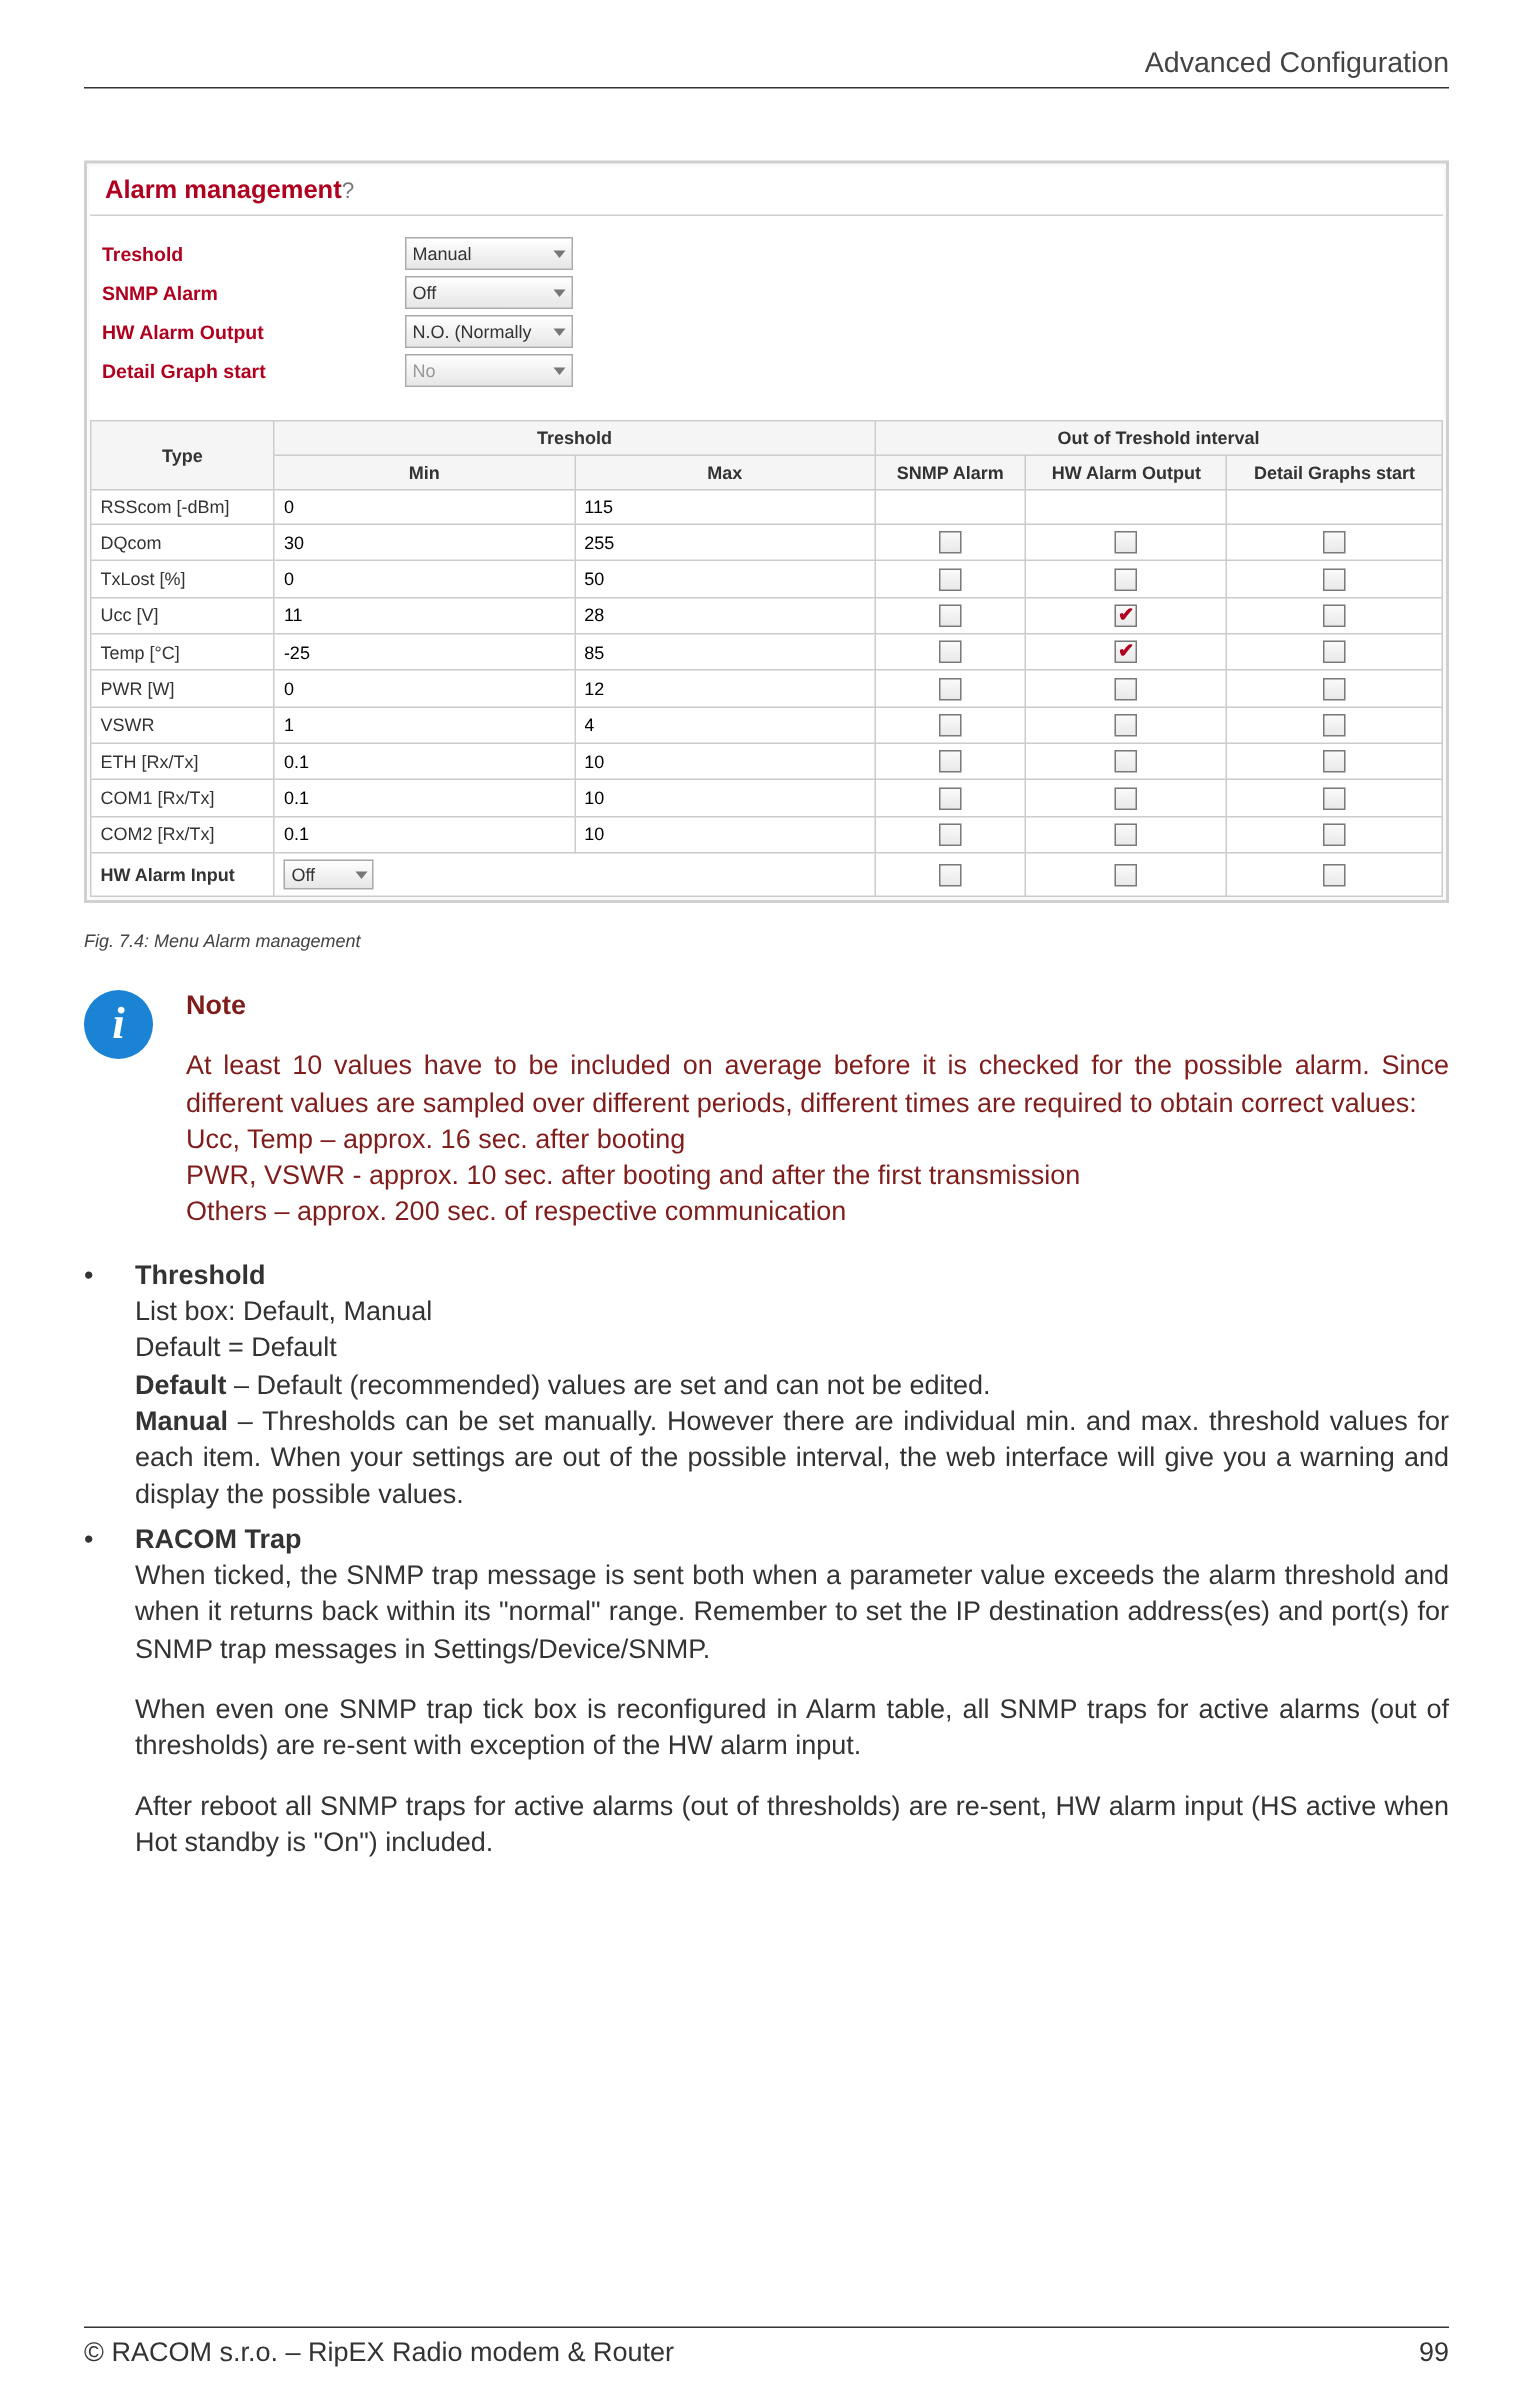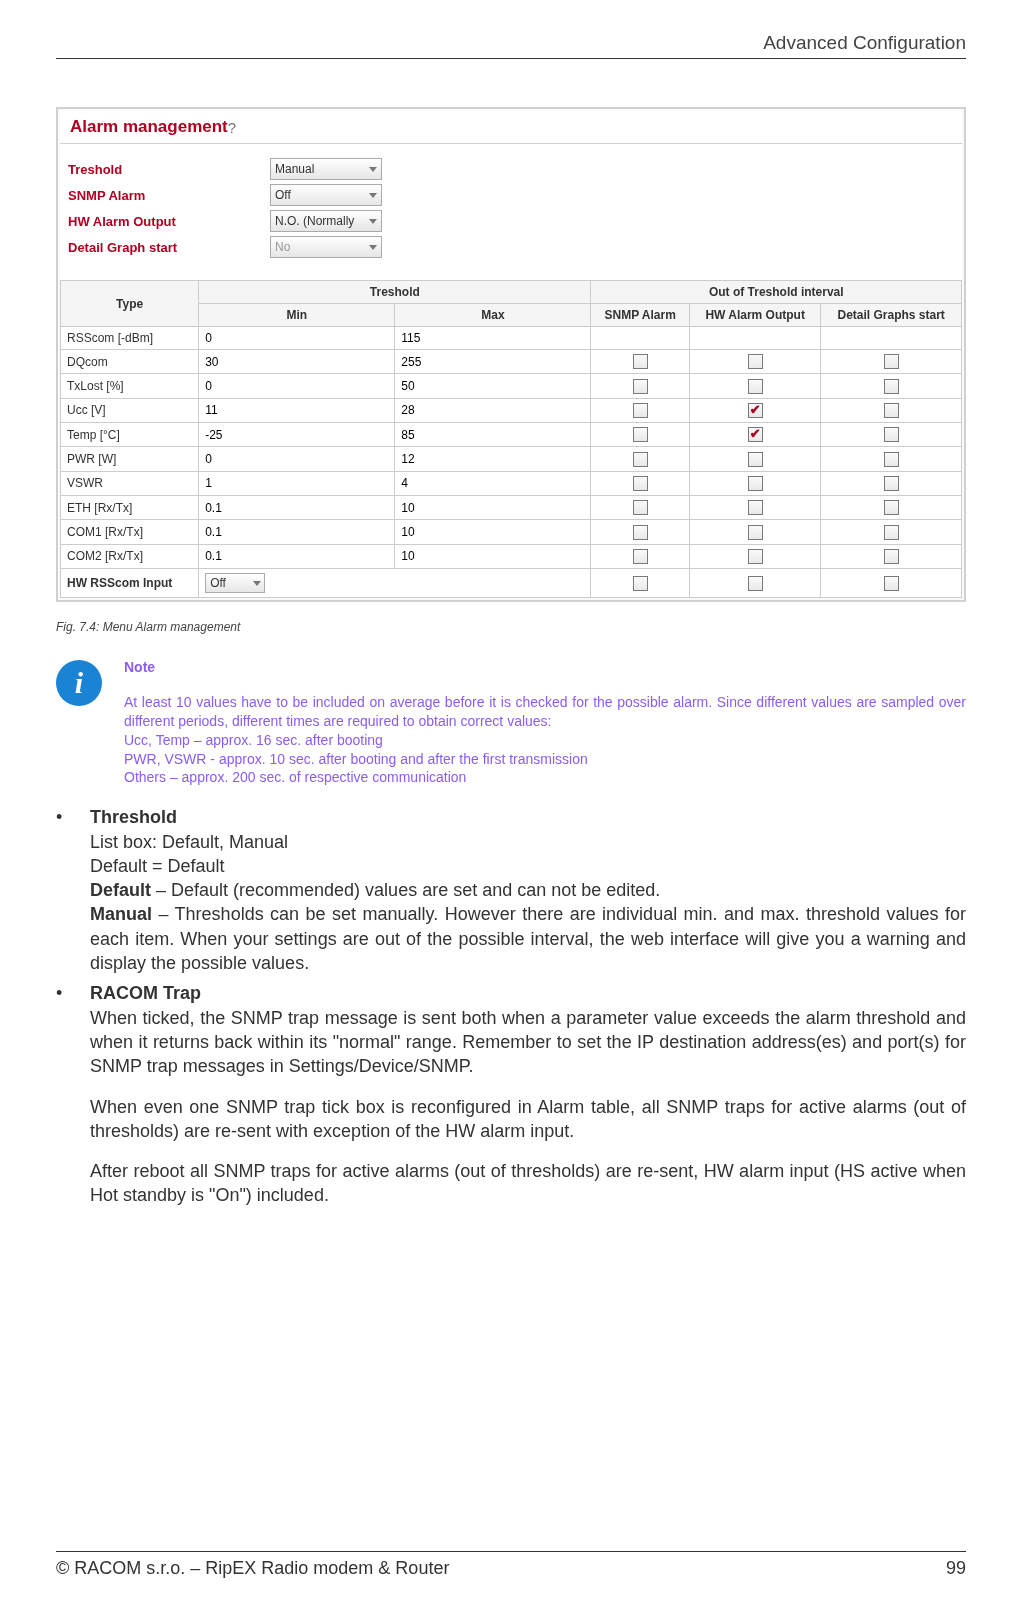--- a/index.html
+++ b/index.html
@@ -165,21 +165,21 @@
     font-family: Georgia, serif;
     font-style: italic;
     font-weight: bold;
     font-size: 30px;
     display: flex;
     align-items: center;
     justify-content: center;
     margin-right: 22px;
     margin-top: 2px;
   }
-  .note-body { flex: 1; font-size: 14px; line-height: 1.35; color: #8b5cf6; text-align: justify;}
+  .note-body { flex: 1; font-size: 18px; line-height: 1.35; color: #7f1d1d; text-align: justify;}
   .note-title { font-weight: bold; margin-bottom: 16px; }
   .body-text { font-size: 18px; line-height: 1.35; color: #333; text-align: justify;}
   .bullet-block { display: flex; margin: 6px 0 0 0; }
   .bullet { width: 34px; font-size: 18px; }
   .bullet-body { flex: 1; }
   .bullet-title { font-weight: bold; }
   .para { margin: 0 0 16px 0; }
   .footer {
     position: absolute;
     left: 56px;
@@ -316,21 +316,21 @@
           </tr>
           <tr>
             <td>COM2 [Rx/Tx]</td>
             <td><input class="num-input" value="0.1" style=""></td>
             <td><input class="num-input" value="10" style=""></td>
             <td class="center"><span class="checkbox"></span></td>
             <td class="center"><span class="checkbox"></span></td>
             <td class="center"><span class="checkbox"></span></td>
           </tr>
           <tr>
-            <td><b>HW RSScom Input</b></td>
+            <td><b>HW Alarm Input</b></td>
             <td colspan="2">
               <span class="hw-input-cell">
                 <span class="hw-select">Off</span>
               </span>
             </td>
             <td class="center"><span class="checkbox"></span></td>
             <td class="center"><span class="checkbox"></span></td>
             <td class="center"><span class="checkbox"></span></td>
           </tr>
         </tbody>

